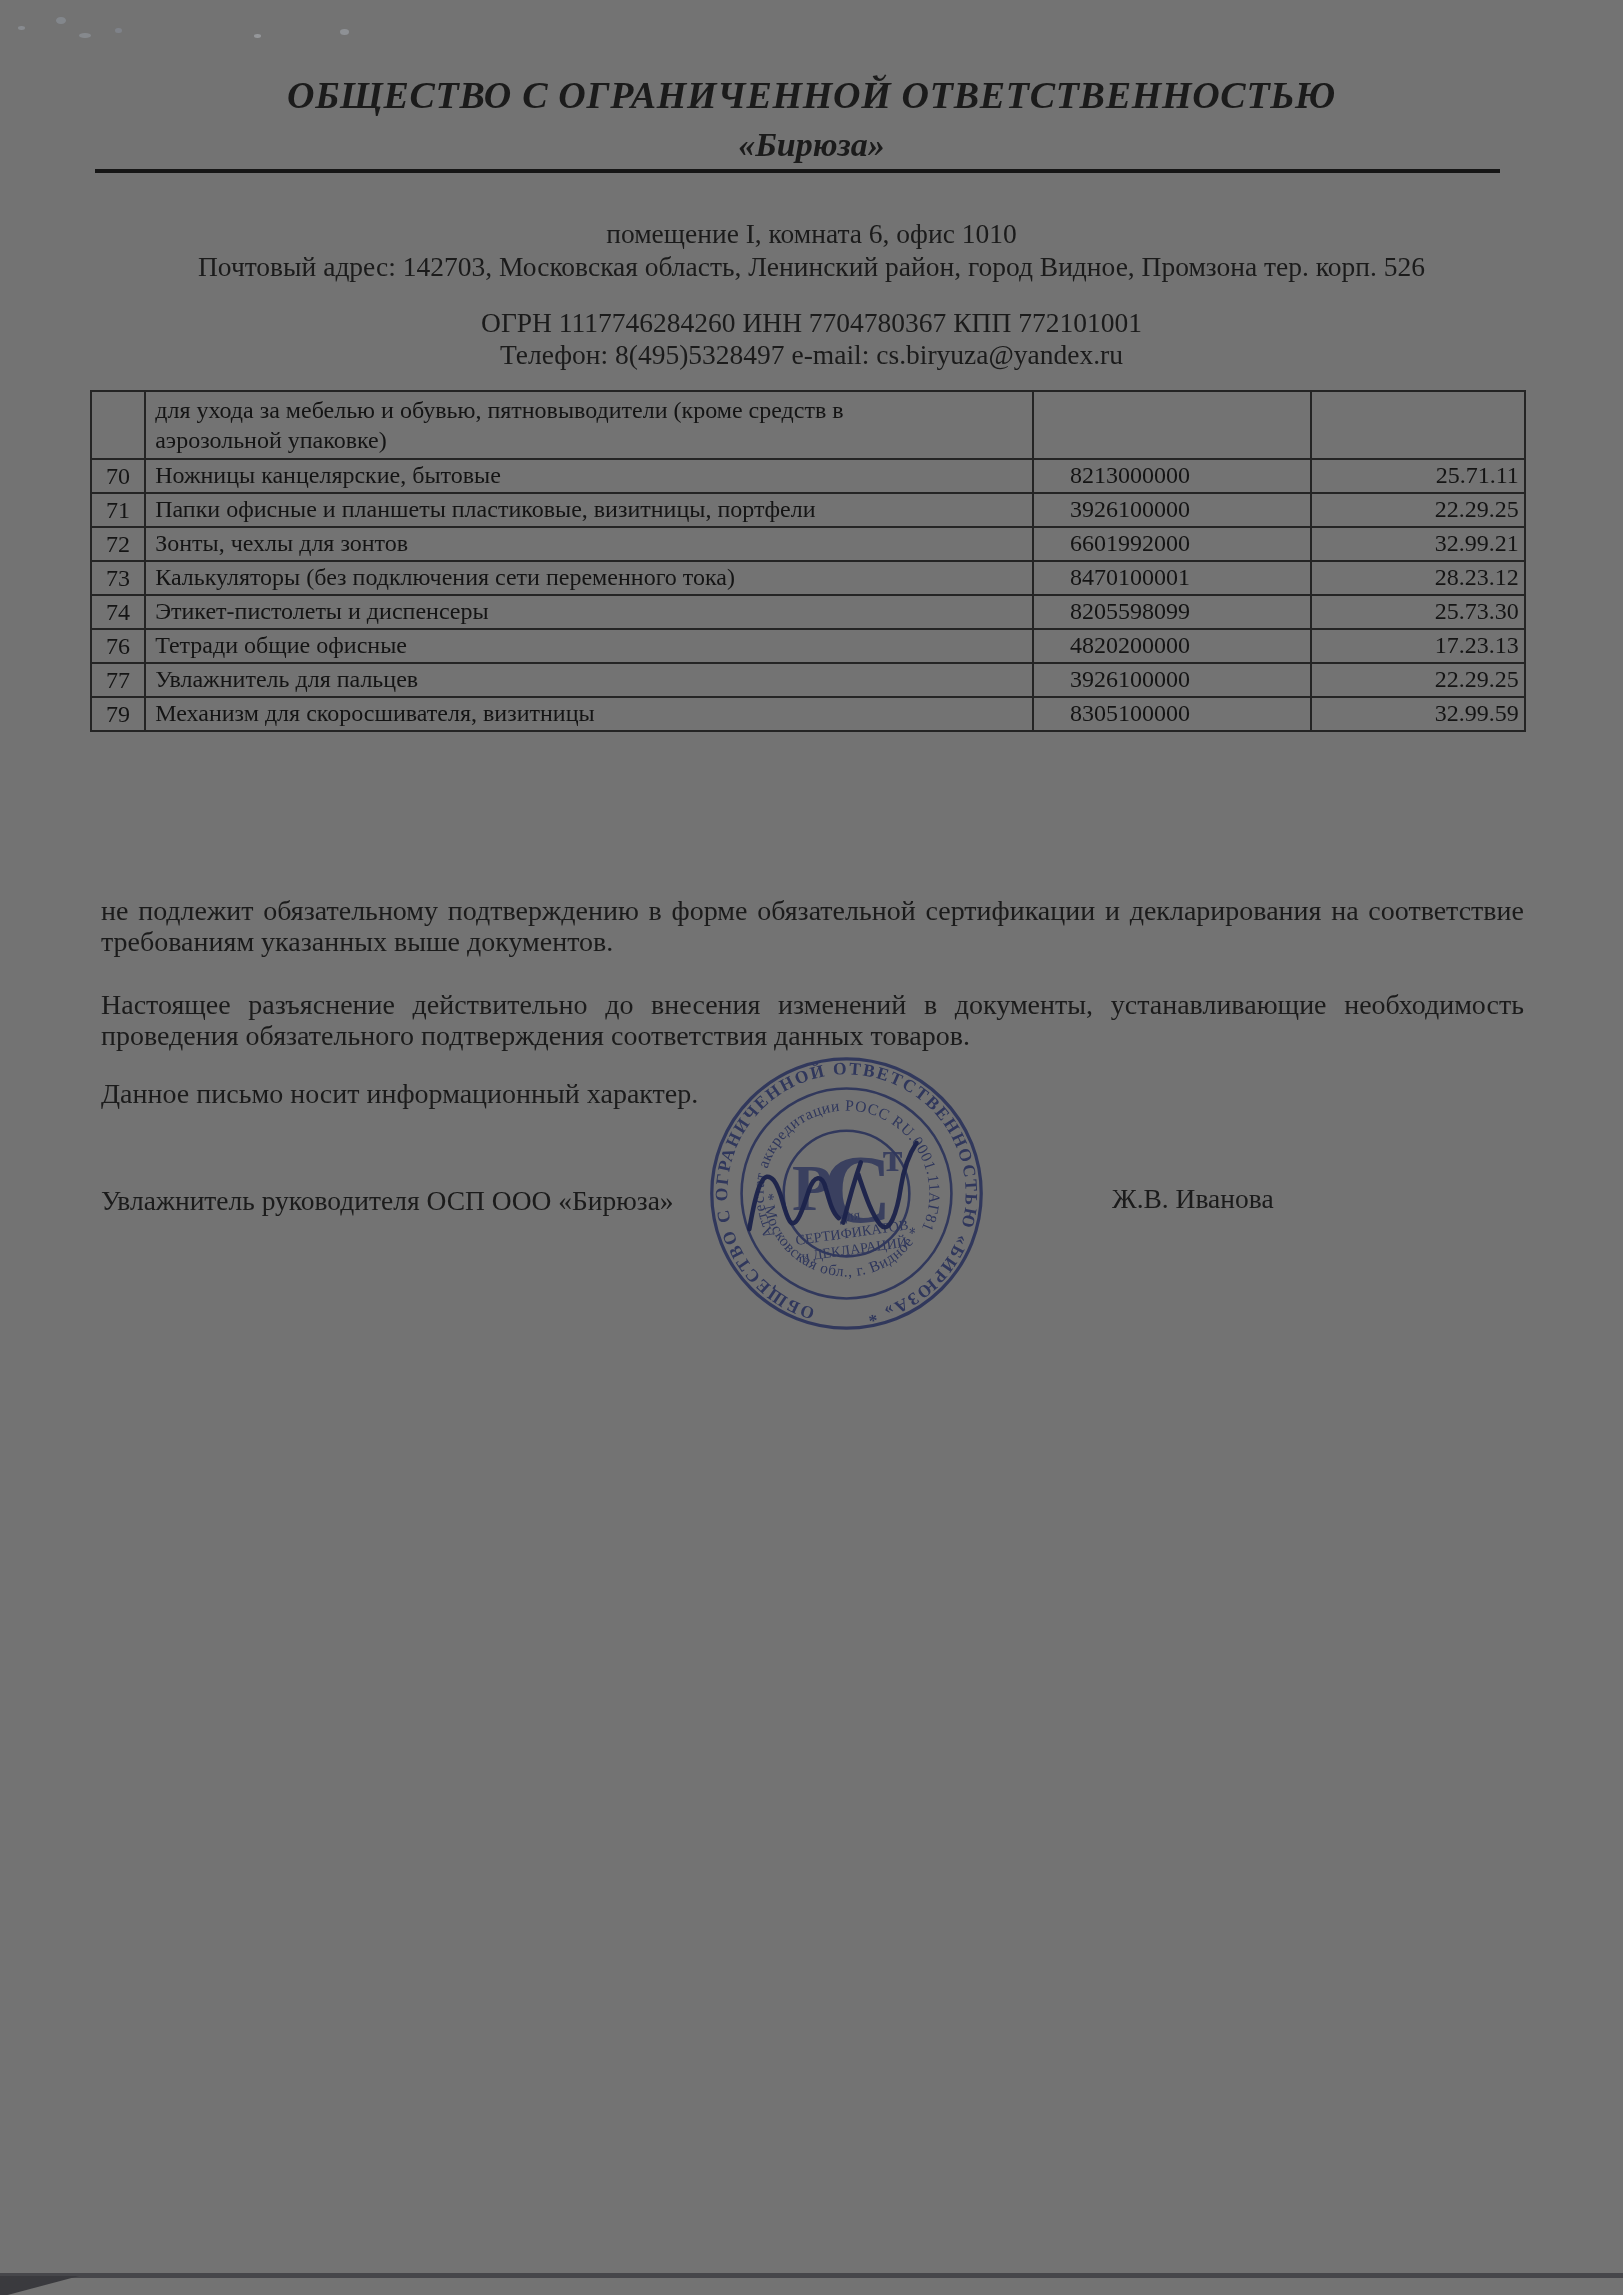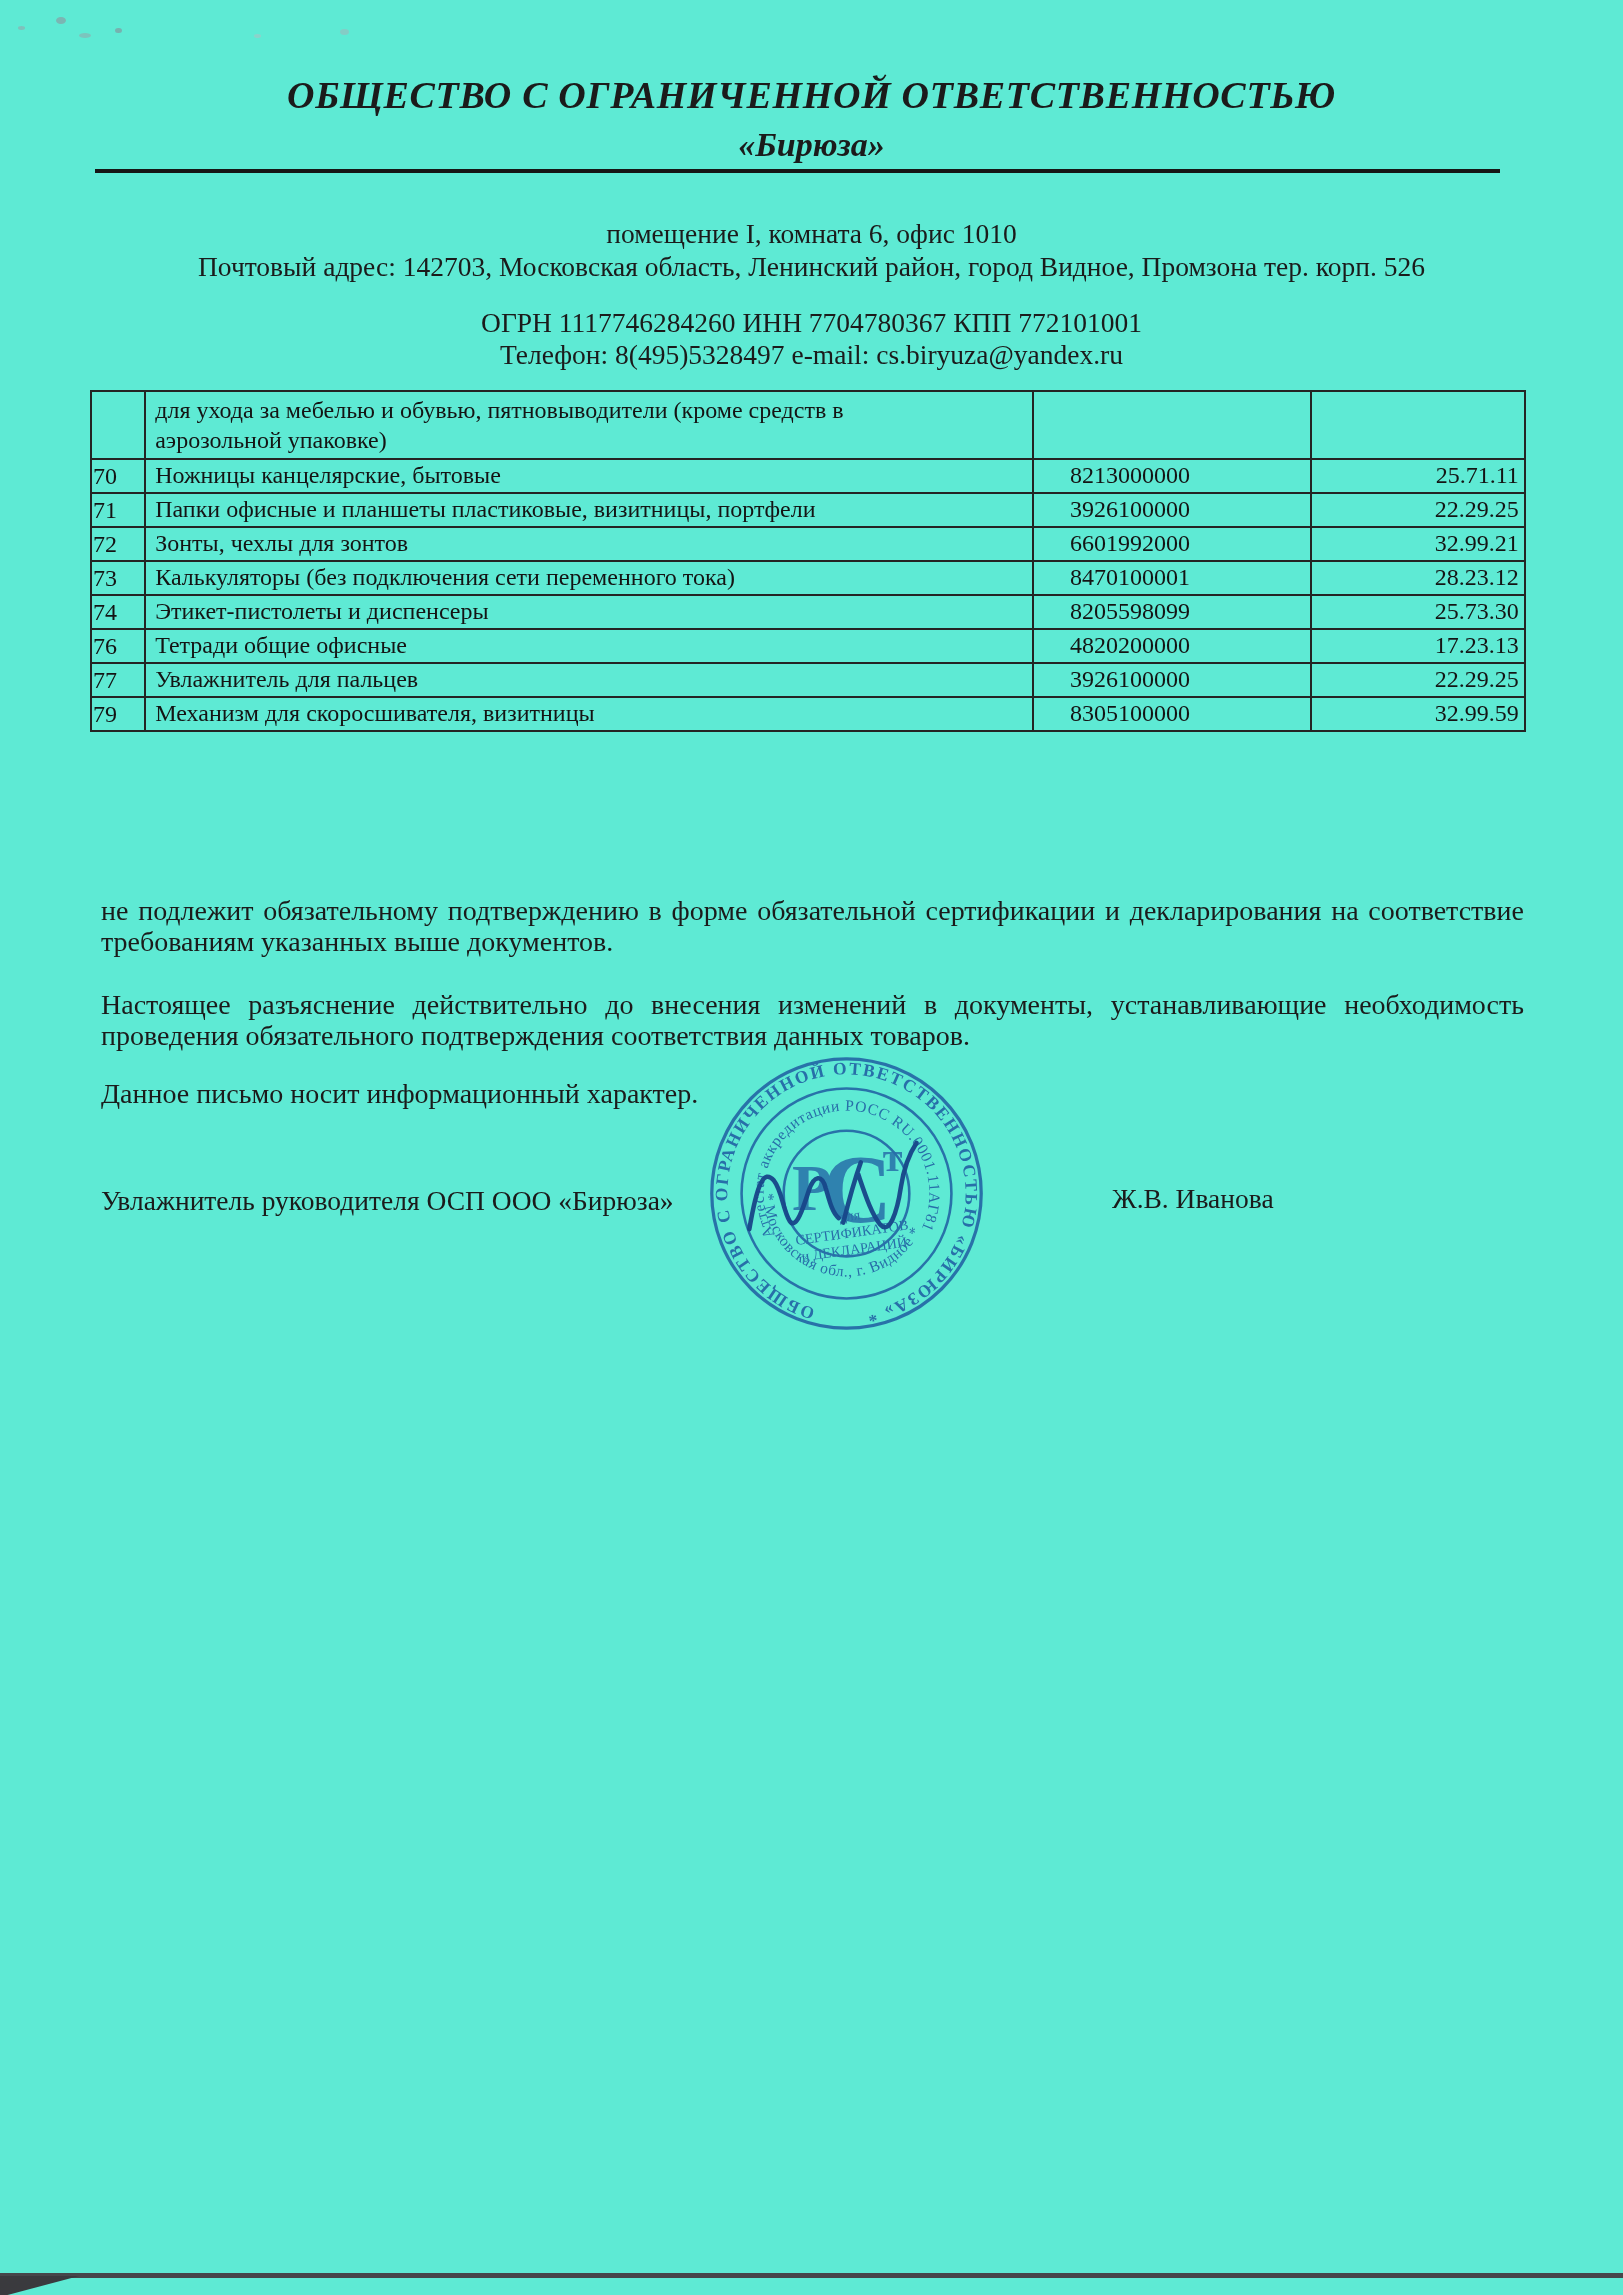--- a/index.html
+++ b/index.html
@@ -1,19 +1,19 @@
 <!DOCTYPE html>
 <html style="font-size:10.5px"><head>
 <meta charset="utf-8">
 <style>
   html,body{margin:0;padding:0;background:#d8d8d4;}
   .page{
     position:relative;
     width:1623px;height:2295px;
-    background:#5eead4;
+    background:#737373;
     font-family:"Liberation Serif","DejaVu Serif",serif;
     color:#1b1b1b;
     overflow:hidden;
   }
   .abs{position:absolute;}
   
   .title1{left:0;top:73px;width:1623px;text-align:center;
     font-size:38px;font-weight:bold;font-style:italic;letter-spacing:0.7px;}
   .title2{left:0;top:126px;width:1623px;text-align:center;
     font-size:34px;font-weight:bold;font-style:italic;}
@@ -30,21 +30,21 @@
     border-collapse:collapse;table-layout:fixed;
     width:1434px;
     font-size:24px;color:#141414;
   }
   table.products td{
     border:2px solid #242424;
     vertical-align:middle;
     overflow:hidden;
   }
   table.products{border:2.6px solid #1d1d1d;}
-  td.c-num{margin-top:12px;}
+  td.c-num{text-align:center;margin-top:12px;}
   td.c-name{padding:1.3px 11.8px 2.6px 9.2px;}
   td.c-code{padding:1.3px 6.5px 2.6px 36px;}
   td.c-okpd{padding:1.3px 5.2px 2.6px 25px;text-align:right;}
   tr.carry{height:68px;padding-left:40px;}
   tr.datarow{height:34px;}
   tr.carry td.c-name{white-space:pre-line;line-height:30px;padding-top:3.3px;vertical-align:top;}
   
   .para{left:101px;width:1423px;font-size:28px;line-height:31px;}
   .p1{top:895px;}
   .p2{top:989px;}

